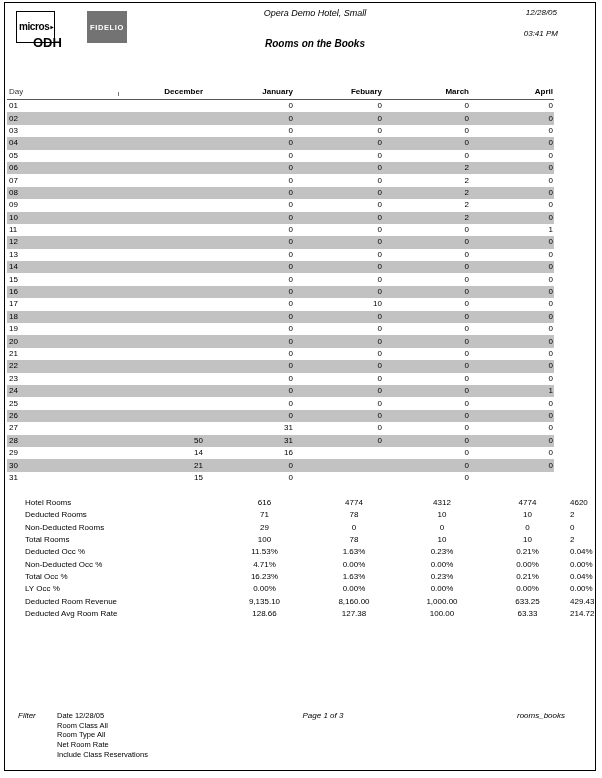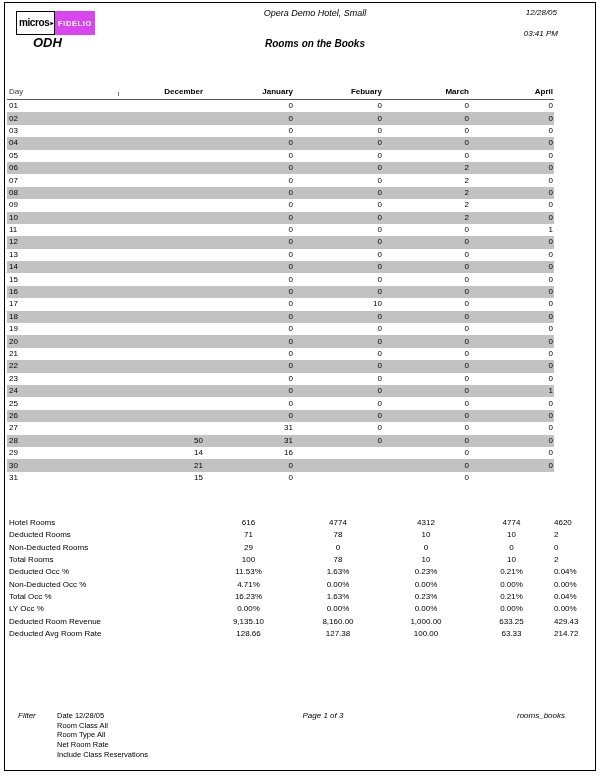--- a/index.html
+++ b/index.html
@@ -6,50 +6,50 @@
   body{
     width:602px;height:778px;position:relative;background:#ffffff;
     font-family:"Liberation Sans", sans-serif;color:#000;
     -webkit-font-smoothing:antialiased;
   }
   .page-border{
     position:absolute;left:4px;top:2px;width:592px;height:769px;
     border:1px solid #000;box-sizing:border-box;
   }
   
-  .logo{position:absolute;left:16px;top:11px;display:flex;height:24px;align-items:stretch;}
+  .logo{position:absolute;left:16px;top:11px;display:flex;height:32px;align-items:stretch;gap:32px;}
   .logo-micros{
     background:#fff;border:1px solid #000;color:#000;font-weight:bold;
     font-size:10px;line-height:14px;padding:0 0 0 2px;letter-spacing:-0.4px;
     display:flex;align-items:center;
   }
   .logo-arrow{font-size:6px;line-height:14px;padding:0 1px;}
   .logo-fidelio{
-    background:#d946ef;color:#fff;font-weight:bold;font-size:7.5px;
+    background:#737373;color:#fff;font-weight:bold;font-size:7.5px;
     letter-spacing:0.6px;padding:0 3px;display:flex;align-items:center;
   }
-  .property-code{position:absolute;left:33px;top:35px;font-size:13px;font-weight:bold;font-style:italic;}
+  .property-code{position:absolute;left:33px;top:35px;font-size:13px;font-weight:bold;}
   .hotel-name{position:absolute;top:8px;left:115px;width:400px;text-align:center;font-style:italic;font-size:9px;}
   .report-title{position:absolute;top:38px;left:115px;width:400px;text-align:center;font-style:italic;font-weight:bold;font-size:10px;}
   .print-date{position:absolute;top:8px;right:45px;font-style:italic;font-size:8px;}
   .print-time{position:absolute;top:29px;right:44px;font-style:italic;font-size:8px;}
   
   table{border-collapse:collapse;table-layout:fixed;}
   .report-table{position:absolute;left:7px;top:82px;width:547px;}
   .report-table thead tr{border-bottom:1px solid #555;}
   .report-table th{
     font-size:8px;font-weight:bold;text-align:right;padding:0 1px 3px 0;
     height:14px;vertical-align:bottom;white-space:nowrap;
   }
   .report-table th.day-header{text-align:left;font-weight:normal;color:#333;padding-left:2px;}
   .report-table td{font-size:8px;line-height:1;text-align:right;padding:0 1px 0 0;height:12.4px;white-space:nowrap;}
   .report-table td.day-cell{text-align:left;padding-left:2px;}
   tr.stripe{background:#c2c2c2;}
   .tick{position:absolute;left:118px;top:92px;width:1px;height:4px;background:#777;}
-  .summary-table{position:absolute;left:7px;top:497px;width:547px;margin-top:20px;}
+  .summary-table{position:absolute;left:23px;top:497px;width:547px;}
   .summary-table td{font-size:8px;line-height:1;text-align:center;padding:0 1px 0 0;height:12.3px;white-space:nowrap;}
   .summary-table td.label{text-align:left;padding-left:2px;}
   
   .filter-label{position:absolute;left:18px;top:711px;font-size:8px;font-weight:normal;font-style:italic;}
   .filter-lines{position:absolute;left:57px;top:711px;font-size:7.5px;line-height:9.7px;}
   .page-info{position:absolute;left:123px;top:711px;width:400px;text-align:center;font-style:italic;font-size:8px;}
   .report-file{position:absolute;right:37px;top:711px;font-style:italic;font-size:8px;}
 </style>
 </head>
 <body>

